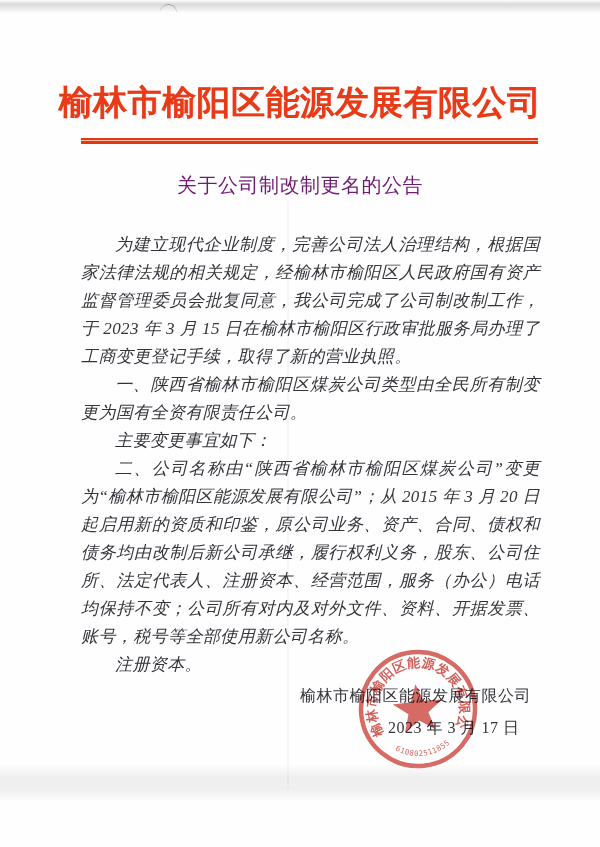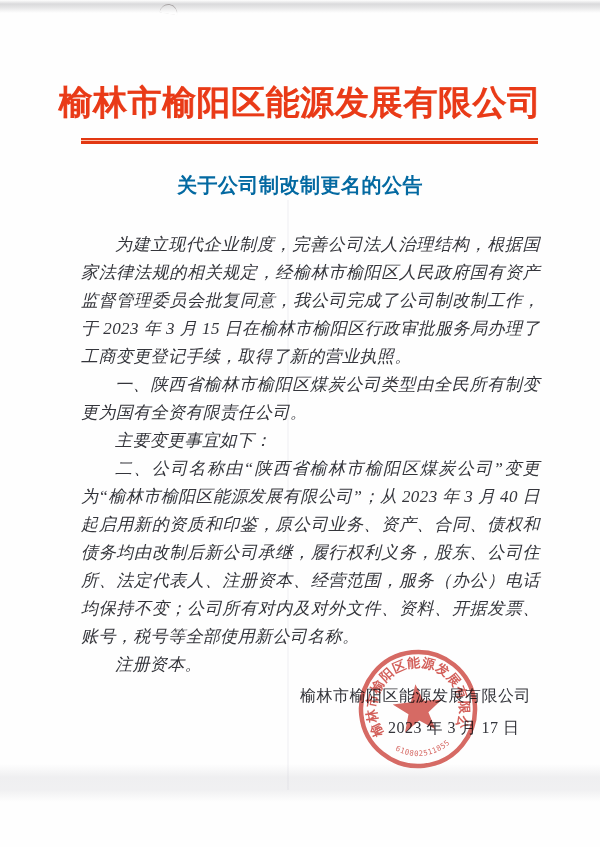--- a/index.html
+++ b/index.html
@@ -44,22 +44,22 @@
   }
   .red-rule{
     position:absolute;top:138px;left:81px;width:457px;height:6px;
     background:linear-gradient(to bottom,
       #e23812 0px,#e23812 2px,#ffc5ae 2px,#ffc5ae 3.5px,#e23812 3.5px,#e23812 6px);
   }
   
   .doc-title{
     position:absolute;top:172px;left:0;width:600px;margin:0;
     text-align:center;
-    font-size:20px;font-weight:bold;letter-spacing:0.5px;
-    color:#0369a1;
+    font-size:20px;font-weight:normal;letter-spacing:0.5px;
+    color:#701a75;
   }
   
   .body-text{
     position:absolute;top:231px;left:81px;width:459px;
     font-size:17px;line-height:28px;letter-spacing:0.4px;
     color:#34353b;text-align:justify;font-style:italic;
   }
   .body-text p{margin:0;text-indent:2em;}
   
   .signature{
@@ -101,21 +101,21 @@
   <h1 class="letterhead">榆林市榆阳区能源发展有限公司</h1>
 
   <div class="red-rule"></div>
 
   <h2 class="doc-title">关于公司制改制更名的公告</h2>
 
   <div class="body-text">
     <p>为建立现代企业制度，完善公司法人治理结构，根据国家法律法规的相关规定，经榆林市榆阳区人民政府国有资产监督管理委员会批复同意，我公司完成了公司制改制工作，于 2023 年 3 月 15 日在榆林市榆阳区行政审批服务局办理了工商变更登记手续，取得了新的营业执照。</p>
     <p>一、陕西省榆林市榆阳区煤炭公司类型由全民所有制变更为国有全资有限责任公司。</p>
     <p>主要变更事宜如下：</p>
-    <p>二、公司名称由“陕西省榆林市榆阳区煤炭公司”变更为“榆林市榆阳区能源发展有限公司”；从 2023 年 3 月 40 日起启用新的资质和印鉴，原公司业务、资产、合同、债权和债务均由改制后新公司承继，履行权利义务，股东、公司住所、法定代表人、注册资本、经营范围，服务（办公）电话均保持不变；公司所有对内及对外文件、资料、开据发票、账号，税号等全部使用新公司名称。</p>
+    <p>二、公司名称由“陕西省榆林市榆阳区煤炭公司”变更为“榆林市榆阳区能源发展有限公司”；从 2015 年 3 月 20 日起启用新的资质和印鉴，原公司业务、资产、合同、债权和债务均由改制后新公司承继，履行权利义务，股东、公司住所、法定代表人、注册资本、经营范围，服务（办公）电话均保持不变；公司所有对内及对外文件、资料、开据发票、账号，税号等全部使用新公司名称。</p>
     <p>注册资本。</p>
   </div>
 
   <div class="signature">榆林市榆阳区能源发展有限公司</div>
 
   <div class="sign-date">2023 年 3 月 17 日</div>
 
   <div class="seal">
     <svg width="124" height="124" viewBox="0 0 124 124">
       <defs>

